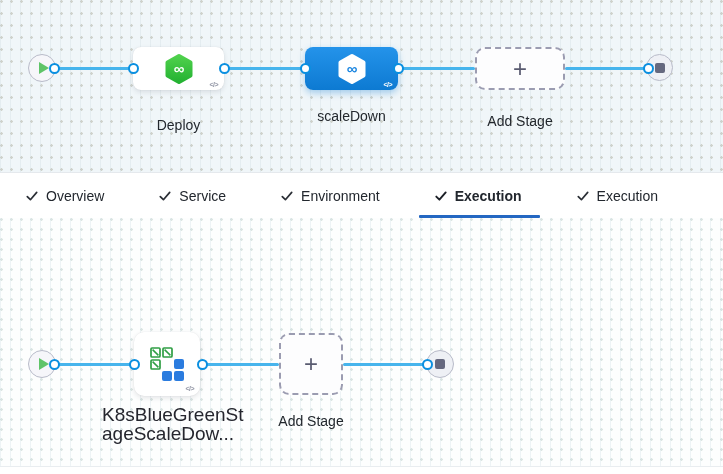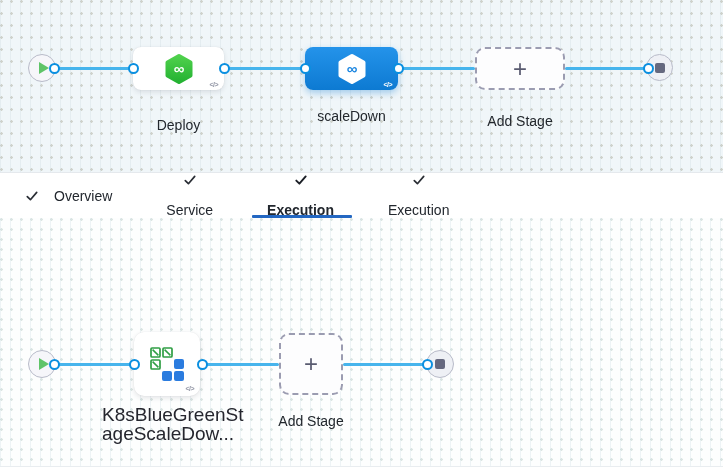--- a/index.html
+++ b/index.html
@@ -81,24 +81,24 @@
   .step-label{
     position:absolute;text-align:center;font-size:19px;line-height:19px;color:#25262e;
   }
   
   .tab-bar{
     position:absolute;left:0;top:172px;width:723px;height:46px;background:#ffffff;
     border-top:1px solid #e5e9ed;box-sizing:border-box;
     display:flex;align-items:stretch;padding-left:25px;
   }
   .tab{
-    position:relative;display:flex;align-items:center;gap:15px;
+    position:relative;display:flex;align-items:center;gap:7px;
     font-size:14px;color:#22272e;cursor:pointer;
   }
-  .tab + .tab{margin-left:54px;flex-direction:column;}
+  .tab + .tab{margin-left:54px;}
   .tab.active{font-weight:700;}
   .tab.active::after{
     content:"";position:absolute;left:-15px;right:-18px;bottom:0;height:3px;
     background:#2367c2;border-radius:1px;
   }
   .check svg{display:block;}
 </style>
 </head>
 <body>
 
@@ -164,20 +164,28 @@
       </span>
       <span>Overview</span>
     </div>
     <div class="tab">
       <span class="check">
         <svg width="14" height="14" viewBox="0 0 14 14">
             <path d="M2.3 7.6l3.1 3.1 6.3-7.3" fill="none" stroke="#2a2e35" stroke-width="1.7" stroke-linecap="round" stroke-linejoin="round"></path>
           </svg>
       </span>
       <span>Service</span>
+    </div>
+    <div class="tab">
+      <span class="check">
+        <svg width="14" height="14" viewBox="0 0 14 14">
+            <path d="M2.3 7.6l3.1 3.1 6.3-7.3" fill="none" stroke="#2a2e35" stroke-width="1.7" stroke-linecap="round" stroke-linejoin="round"></path>
+          </svg>
+      </span>
+      <span>Environment</span>
     </div>
     <div class="tab active">
       <span class="check">
         <svg width="14" height="14" viewBox="0 0 14 14">
             <path d="M2.3 7.6l3.1 3.1 6.3-7.3" fill="none" stroke="#1b1f26" stroke-width="1.9" stroke-linecap="round" stroke-linejoin="round"></path>
           </svg>
       </span>
       <span>Execution</span>
     </div>
     <div class="tab">

